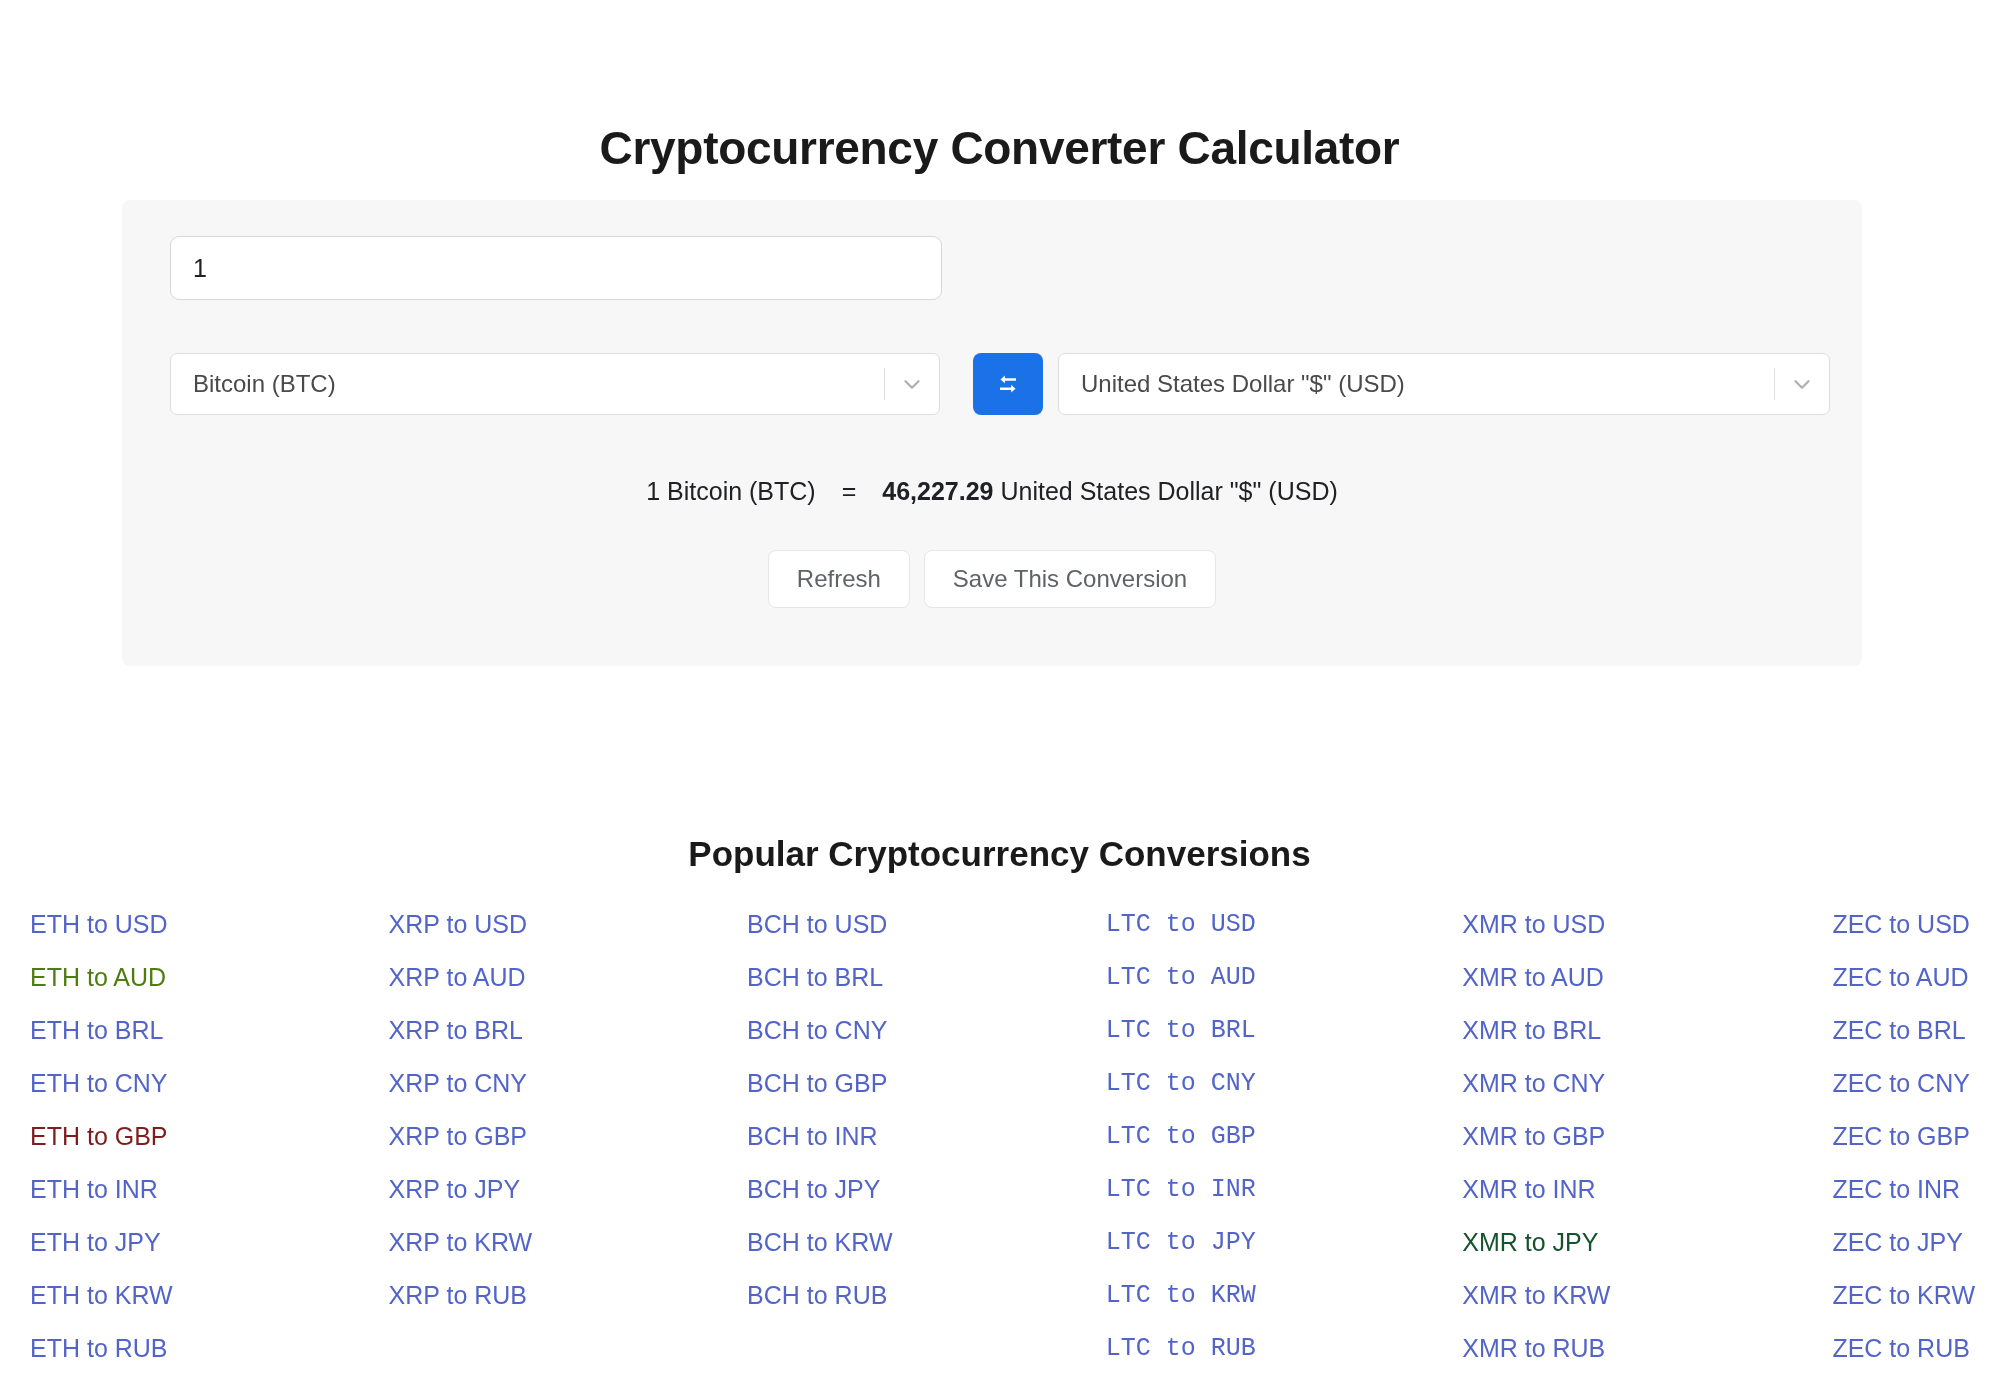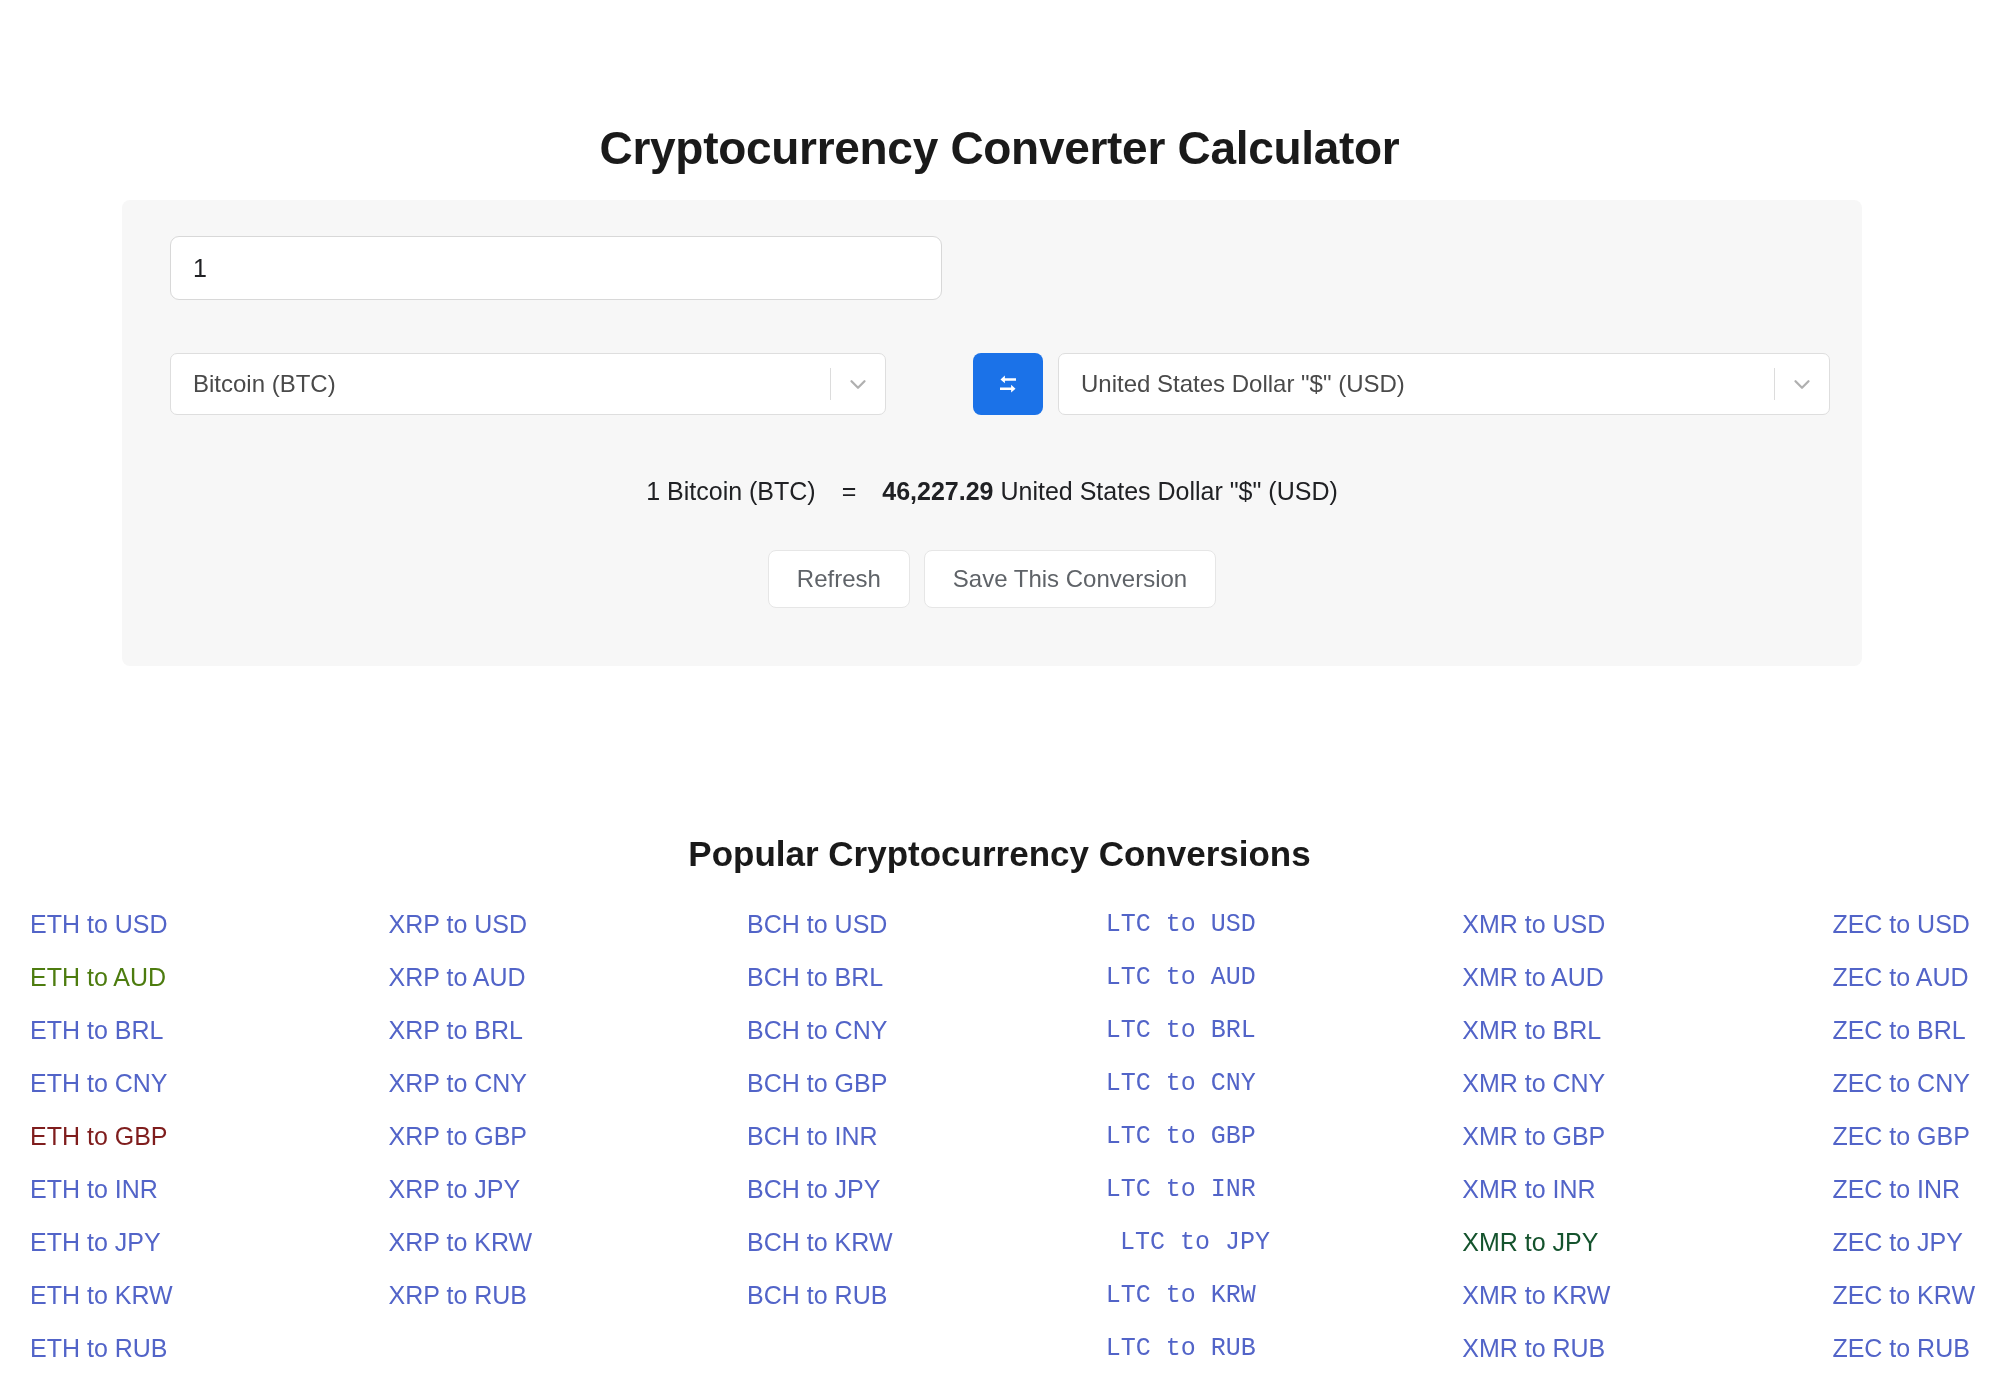--- a/index.html
+++ b/index.html
@@ -71,21 +71,21 @@
   .cur-select {
     position: absolute;
     top: 0;
     height: 62px;
     background: #ffffff;
     border: 1px solid #dedede;
     border-radius: 7px;
     display: flex;
     align-items: center;
   }
-  .cur-select.from { left: 0; width: 716px; }
+  .cur-select.from { left: 0; width: 770px; }
   .cur-select.to   { left: 888px; width: 772px; }
 
   .cur-label {
     flex: 1 1 auto;
     padding-left: 22px;
     font-size: 24px;
     color: #4a4a4a;
     white-space: nowrap;
     overflow: hidden;
   }
@@ -295,21 +295,21 @@
         <a class="conv-link" style="color: rgb(82, 100, 200);">BCH to KRW</a>
         <a class="conv-link" style="color: rgb(82, 100, 200);">BCH to RUB</a>
       </div>
     <div class="links-col c3">
         <a class="conv-link" style="color: rgb(82, 100, 200);">LTC to USD</a>
         <a class="conv-link" style="color: rgb(82, 100, 200);">LTC to AUD</a>
         <a class="conv-link" style="color: rgb(82, 100, 200);">LTC to BRL</a>
         <a class="conv-link" style="color: rgb(82, 100, 200);">LTC to CNY</a>
         <a class="conv-link" style="color: rgb(82, 100, 200);">LTC to GBP</a>
         <a class="conv-link" style="color: rgb(82, 100, 200);">LTC to INR</a>
-        <a class="conv-link" style="color: rgb(82, 100, 200); text-align: center;">LTC to JPY</a>
+        <a class="conv-link" style="color: rgb(82, 100, 200);">LTC to JPY</a>
         <a class="conv-link" style="color: rgb(82, 100, 200);">LTC to KRW</a>
         <a class="conv-link" style="color: rgb(82, 100, 200);">LTC to RUB</a>
       </div>
     <div class="links-col c4">
         <a class="conv-link" style="color: rgb(82, 100, 200);">XMR to USD</a>
         <a class="conv-link" style="color: rgb(82, 100, 200);">XMR to AUD</a>
         <a class="conv-link" style="color: rgb(82, 100, 200);">XMR to BRL</a>
         <a class="conv-link" style="color: rgb(82, 100, 200);">XMR to CNY</a>
         <a class="conv-link" style="color: rgb(82, 100, 200);">XMR to GBP</a>
         <a class="conv-link" style="color: rgb(82, 100, 200);">XMR to INR</a>

